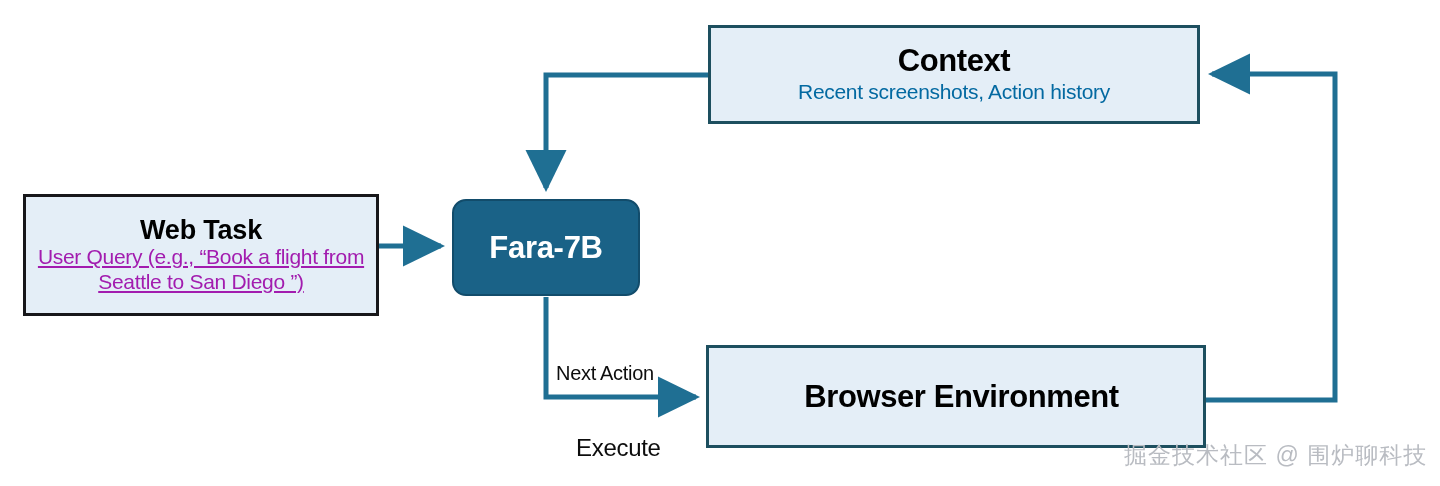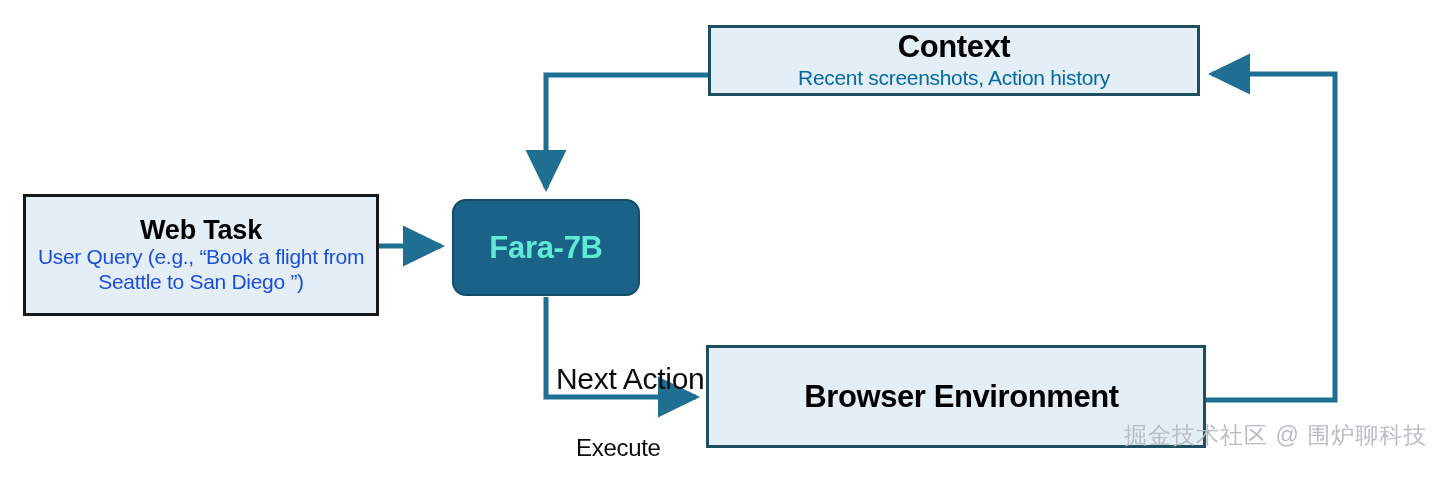--- a/index.html
+++ b/index.html
@@ -49,49 +49,50 @@
   .node-webtask .title {
     font-size: 27px;
     font-weight: bold;
     color: #000000;
     letter-spacing: -0.2px;
     line-height: 1.05;
     margin-bottom: 1px;
   }
   .node-webtask .sub {
     font-size: 21px;
-    color: #1d4ed8;
+    color: #a21caf;
     line-height: 1.18;
     letter-spacing: -0.3px;
     padding: 0 6px;
+    text-decoration: underline;
   }
 
   
   .node-fara {
     left: 452px;
     top: 199px;
     width: 188px;
     height: 97px;
     background: #1a6287;
     border: 2px solid #124c6b;
     border-radius: 14px;
   }
   .node-fara .title {
     font-size: 31px;
     font-weight: bold;
-    color: #5eead4;
+    color: #ffffff;
     letter-spacing: -0.3px;
   }
 
   
   .node-context {
     left: 708px;
     top: 25px;
     width: 492px;
-    height: 71px;
+    height: 99px;
     background: #e4eef7;
     border: 3px solid #1d4f5f;
   }
   .node-context .title {
     font-size: 31px;
     font-weight: bold;
     color: #000000;
     line-height: 1.0;
     letter-spacing: -0.4px;
     margin-bottom: 4px;
@@ -123,40 +124,40 @@
   .edge-label {
     position: absolute;
     color: #0d0d0d;
     letter-spacing: -0.3px;
     white-space: pre;
     text-align: center;
   }
   .label-next-action {
     left: 556px;
     top: 362px;
-    font-size: 30px;
+    font-size: 20px;
   }
   .label-execute {
     left: 576px;
     top: 434px;
     font-size: 24px;
   }
   .label-capture {
     left: 1205px;
     top: 211px;
     font-size: 22px;
     line-height: 1.35;
     width: 135px;
   }
 
   
   .watermark {
     position: absolute;
     left: 1124px;
-    top: 420px;
+    top: 440px;
     font-size: 23px;
     color: #b9bcc2;
     letter-spacing: 1px;
     white-space: pre;
   }
 </style>
 </head>
 <body>
 
 <div id="canvas">

